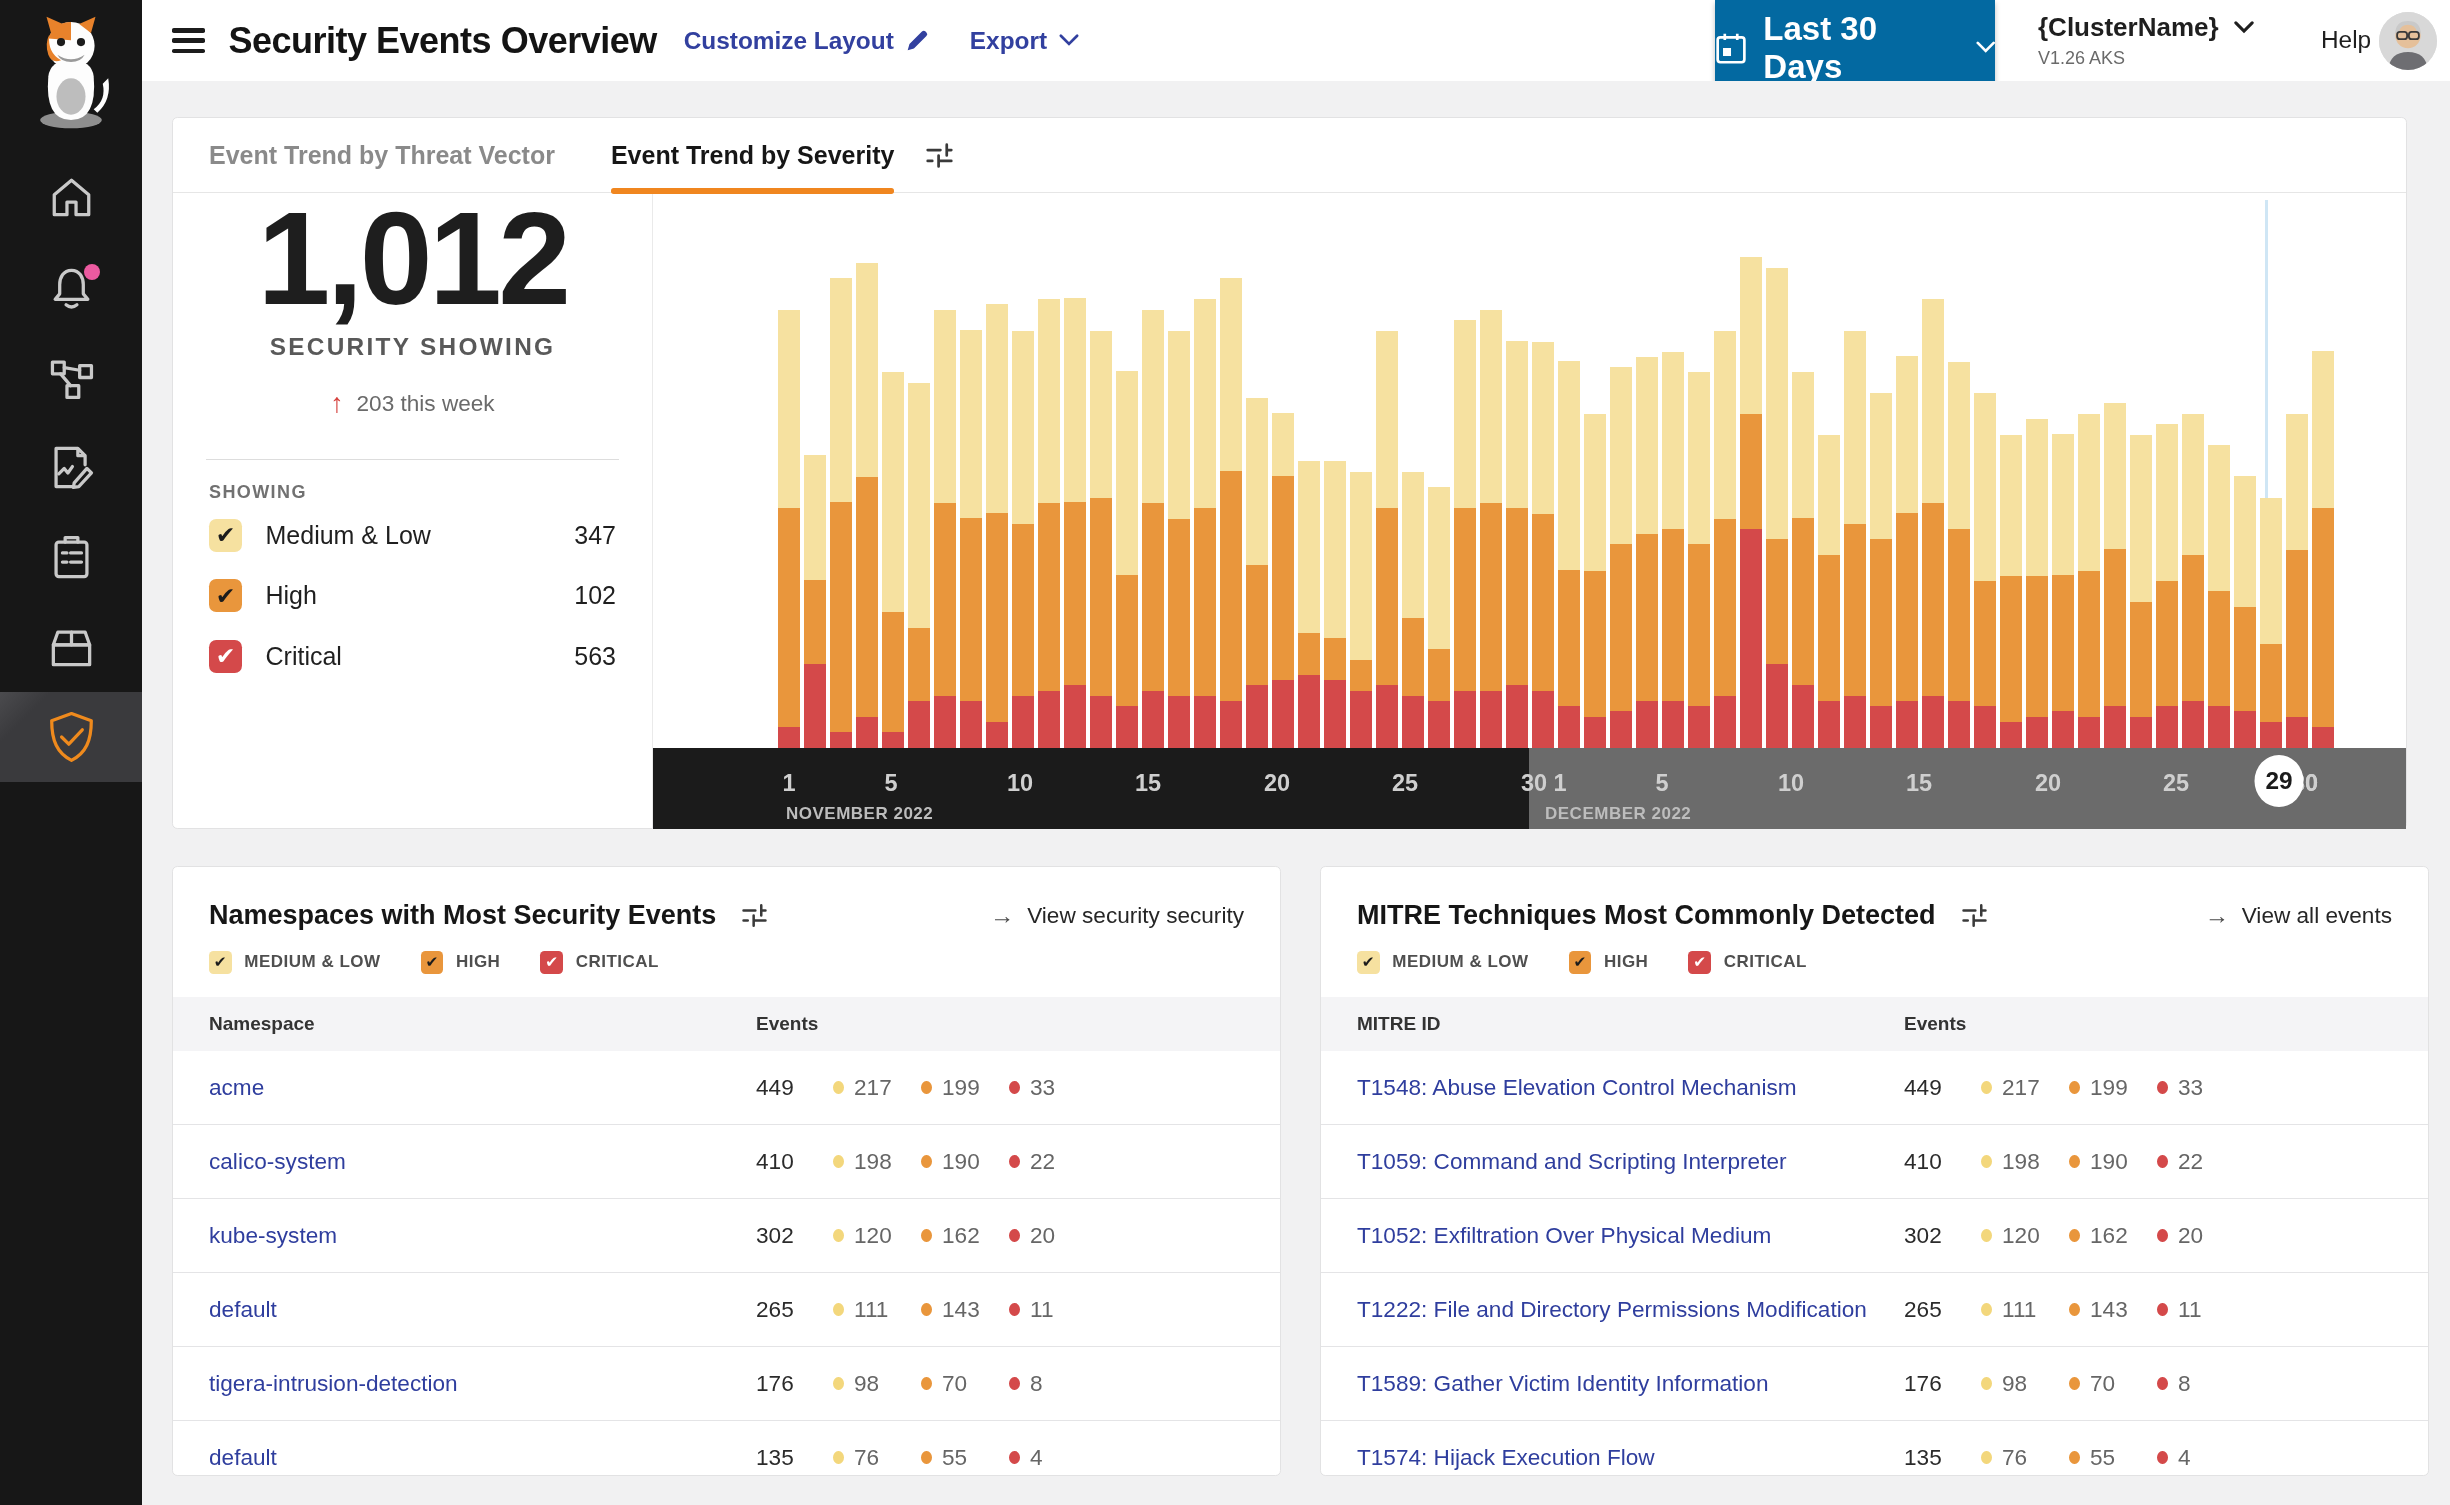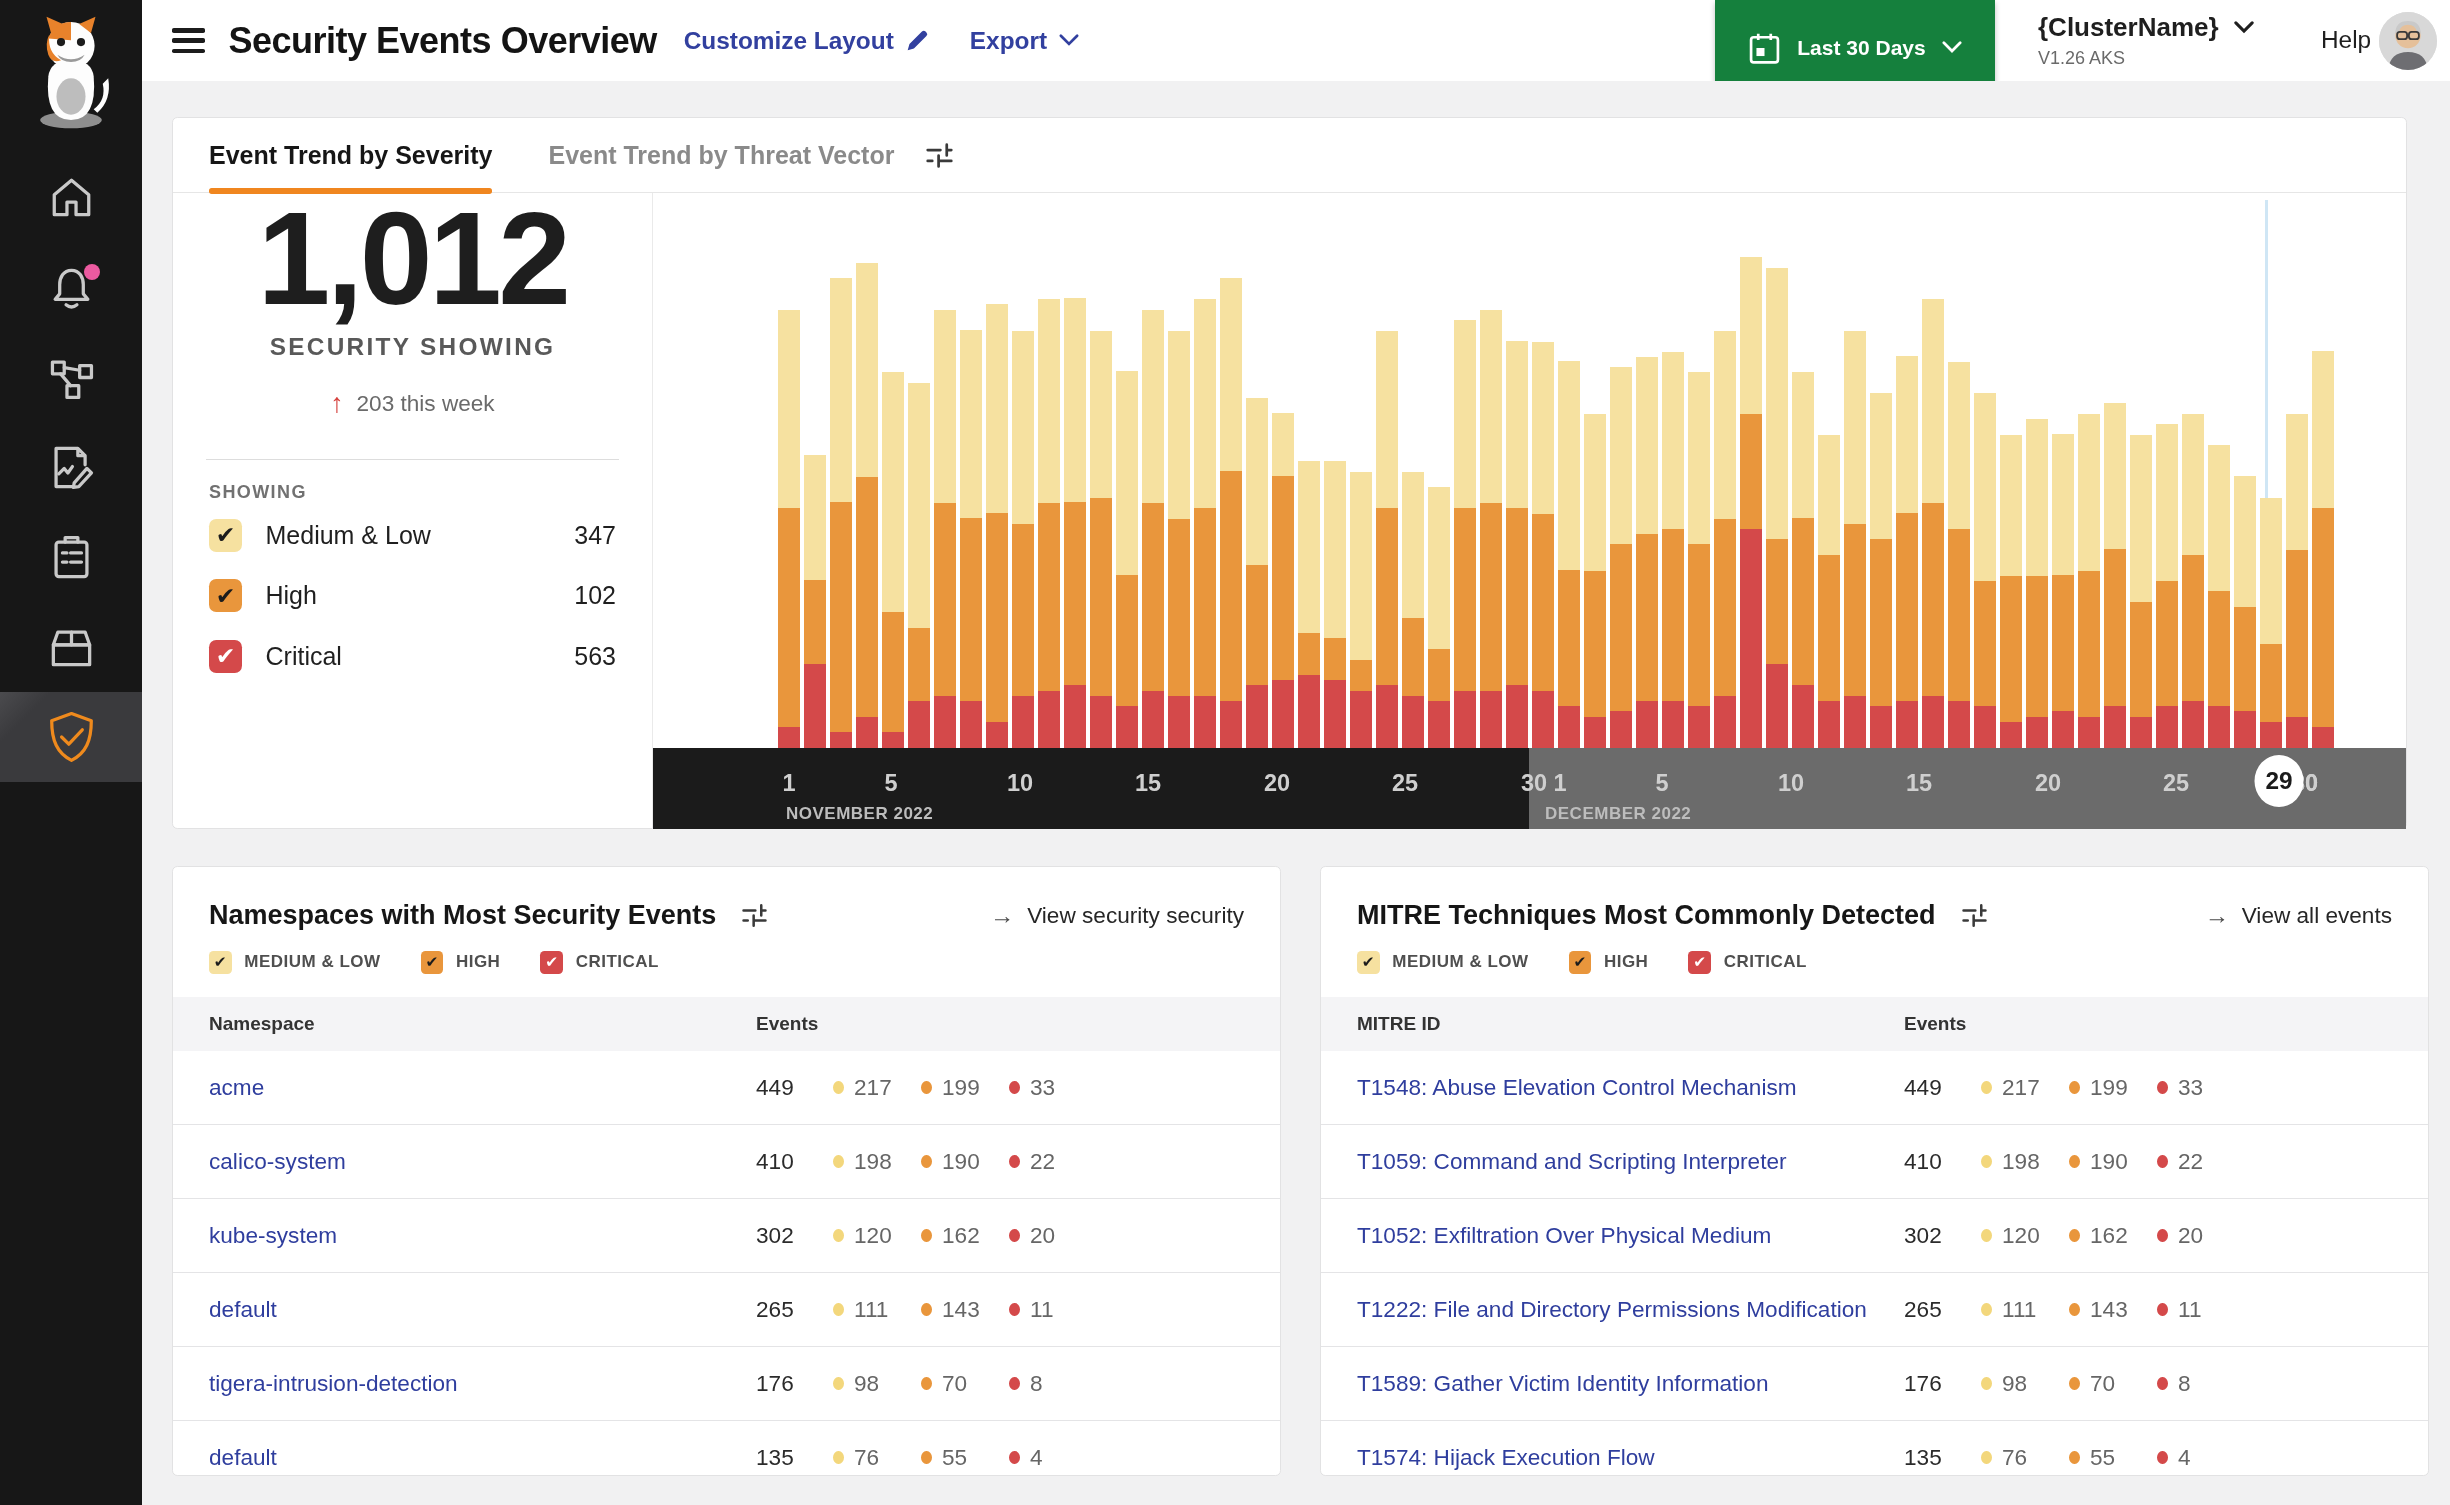--- a/index.html
+++ b/index.html
@@ -17,21 +17,21 @@
 
   
   .main { position:absolute; left:142px; top:0; width:2308px; height:1506px; }
   .topbar { position:relative; width:100%; height:81px; background:#FFFFFF; display:flex; align-items:center; padding-left:30px; }
   .hamburger { width:33px; height:25px; display:flex; flex-direction:column; justify-content:space-between; cursor:pointer; }
   .hamburger span { display:block; height:4.5px; background:#1C1C1C; border-radius:1.8px; }
   .page-title { font-size:36px; font-weight:800; color:#141414; letter-spacing:-0.5px; margin-left:23.5px; }
   .hlink { font-size:24.4px; font-weight:700; color:#32409F; display:flex; align-items:center; gap:11px; cursor:pointer; }
   .hlink.customize { margin-left:27px; }
   .hlink.export { margin-left:40px; }
-  .date-btn { position:absolute; left:1573px; top:0; width:280px; height:95px; background:#15803d; color:#fff; display:flex; align-items:center; justify-content:center; gap:16.3px; font-size:21px; font-weight:700; cursor:pointer; box-shadow:0 2.7px 5.4px rgba(0,0,0,.25); }
+  .date-btn { position:absolute; left:1573px; top:0; width:280px; height:95px; background:#0369a1; color:#fff; display:flex; align-items:center; justify-content:center; gap:16.3px; font-size:33px; font-weight:700; cursor:pointer; box-shadow:0 2.7px 5.4px rgba(0,0,0,.25); }
   .cluster { position:absolute; left:1896px; top:11.8px; cursor:pointer; }
   .cluster-name { font-size:26px; font-weight:700; color:#1F1F1F; display:flex; align-items:center; gap:14.5px; }
   .cluster-ver { font-size:18px; color:#6A6A6A; margin-top:5.4px; }
   .help-link { position:absolute; left:2179px; top:26px; font-size:24.4px; color:#1F1F1F; cursor:pointer; }
   .avatar { position:absolute; left:2237px; top:11.8px; width:58px; height:58px; border-radius:50%; overflow:hidden; background:#DCDCDC; cursor:pointer; }
 
   .content { position:absolute; left:0; top:81px; width:2308px; height:1424px; background:#F1F1F2; }
   .card { background:#fff; border:0.9px solid #E2E2E3; border-radius:5.4px; }
 
   
@@ -214,22 +214,22 @@
         <rect x="33" y="22" width="11" height="8" rx="3" fill="none" stroke="#3A3A3A" stroke-width="2"></rect>
         <path d="M10 64 Q12 44 32 44 Q52 44 54 64 Z" fill="#6E6E72"></path>
       </svg>
     </div>
   </header>
 
   <section class="content">
 
     <div class="card trend-card">
       <div class="tabs-row">
+        <div class="tab">Event Trend by Threat Vector</div>
         <div class="tab active">Event Trend by Severity</div>
-        <div class="tab">Event Trend by Threat Vector</div>
         <svg class="tune-icon" width="29" height="29" viewBox="0 0 32 32" stroke="#3A3A3A" stroke-width="3" fill="none" stroke-linecap="round">
             <path d="M3 10 L17 10 M24 10 L29 10 M24 4 L24 16"></path>
             <path d="M3 22 L8 22 M15 22 L29 22 M15 16 L15 28"></path>
           </svg>
       </div>
 
       <div class="trend-body">
         <div class="summary">
           <div class="big-number">1,012</div>
           <div class="big-label">SECURITY SHOWING</div>

